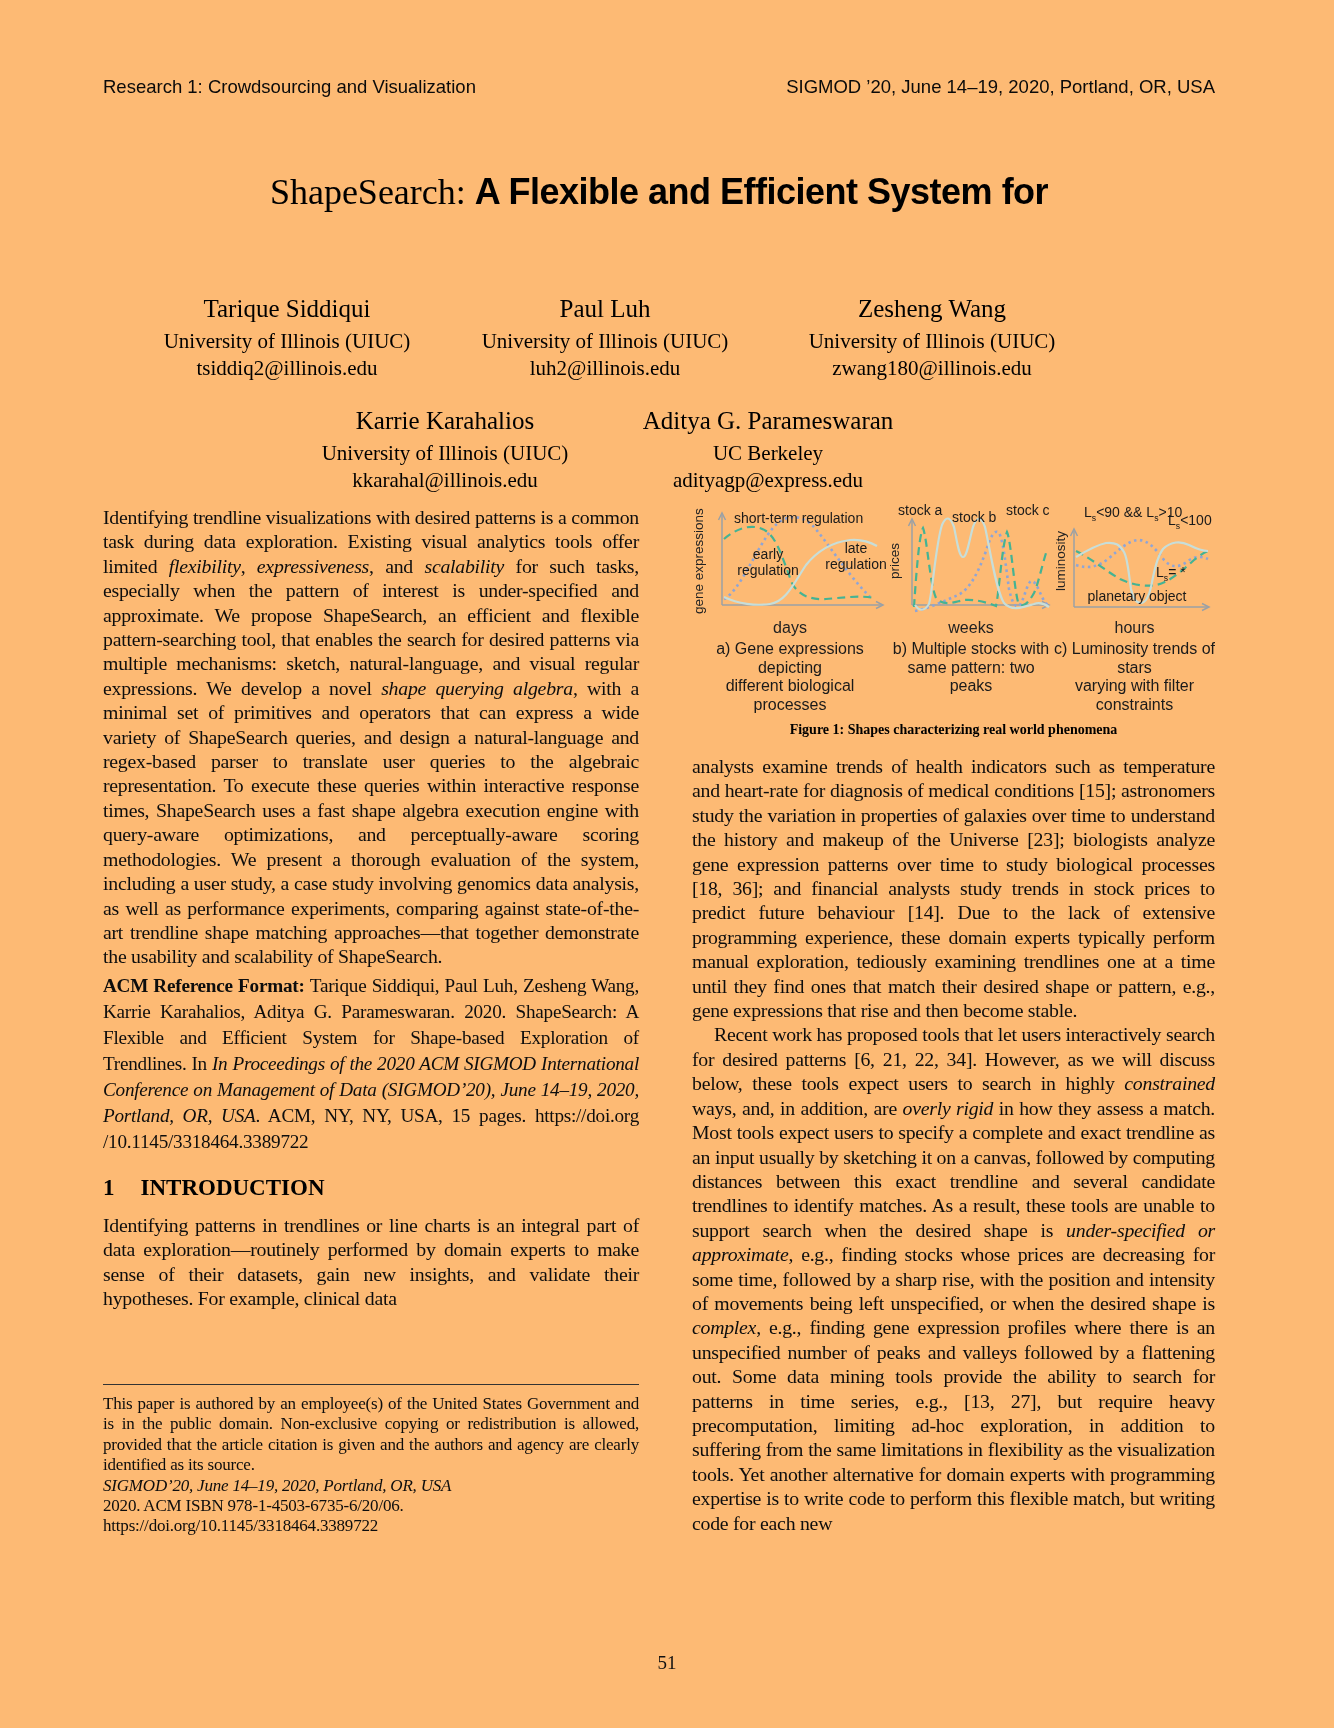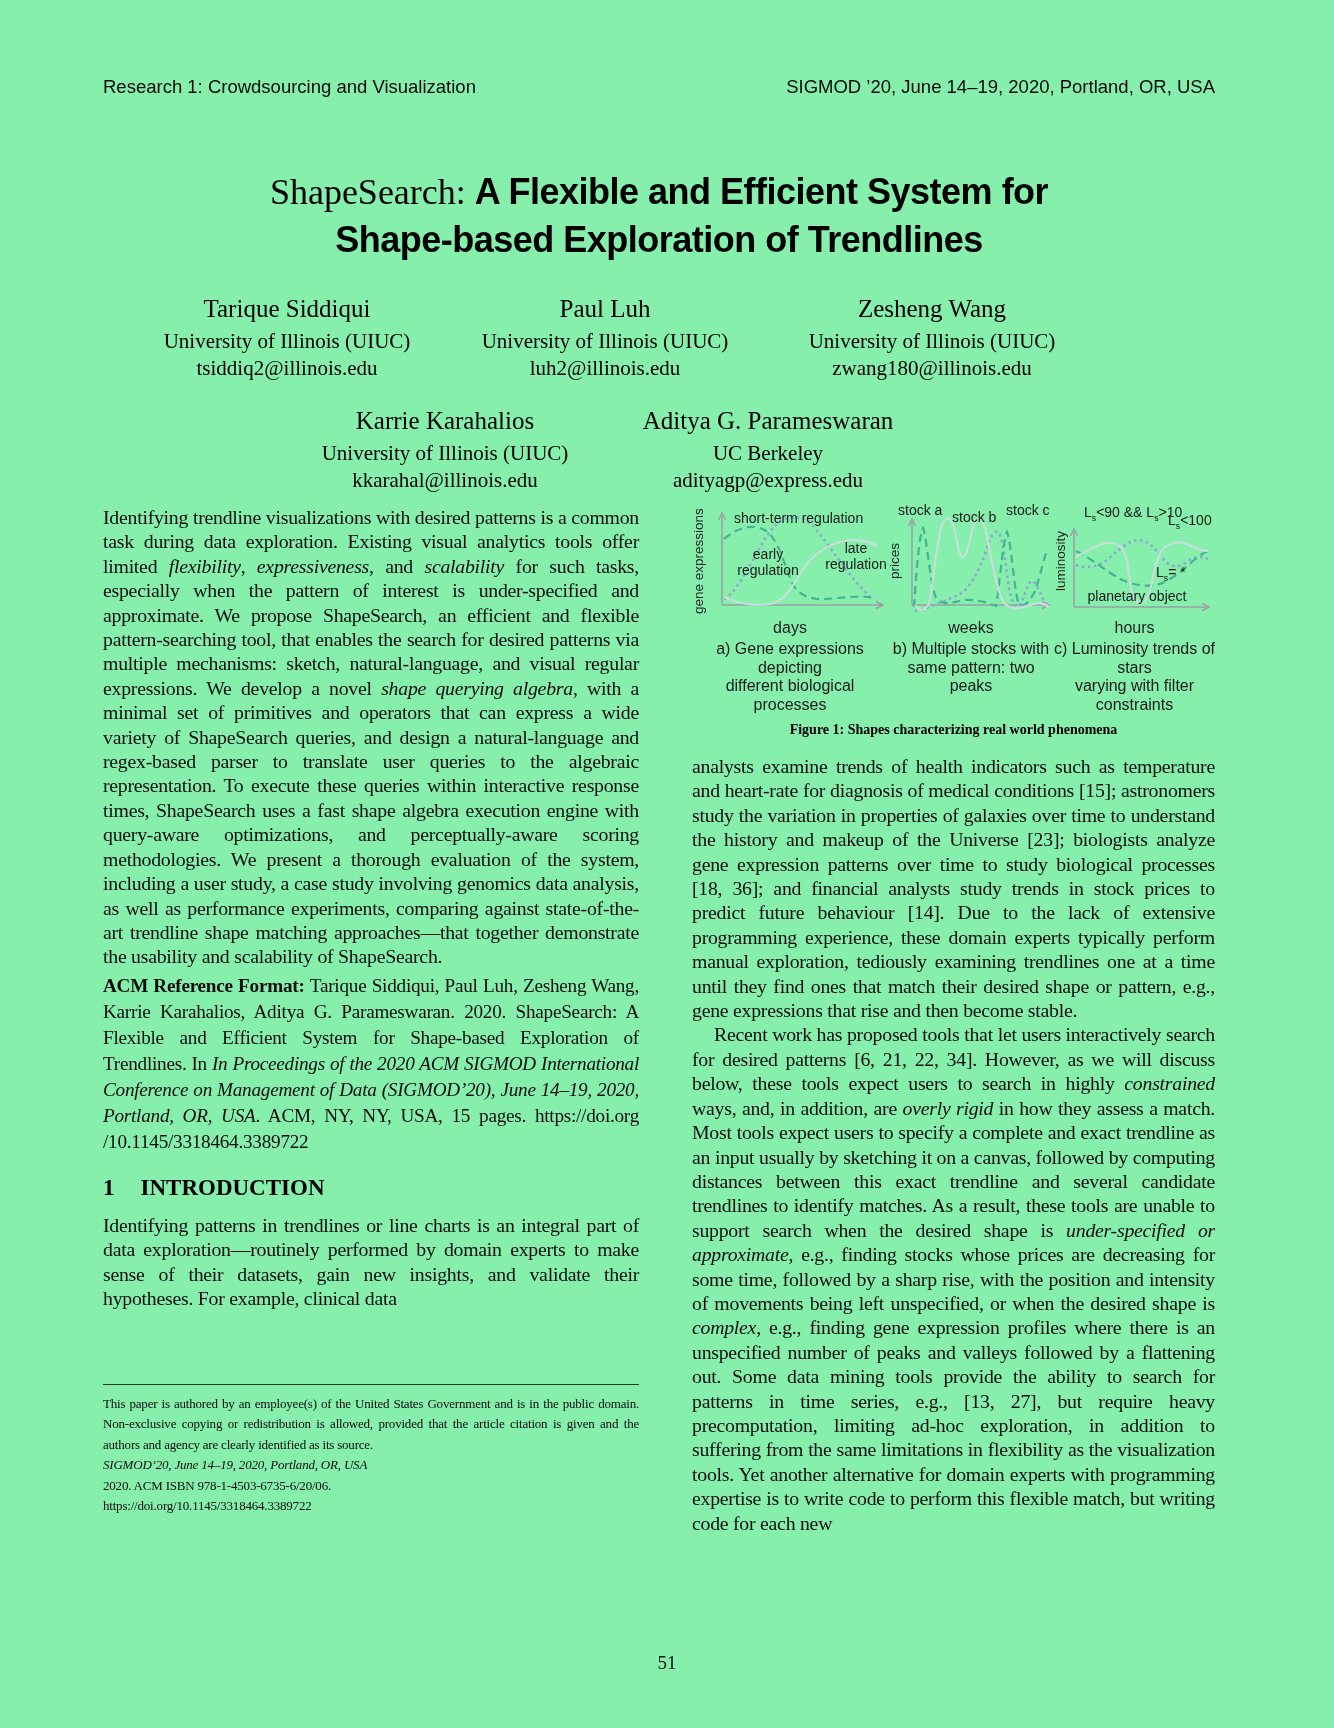--- a/index.html
+++ b/index.html
@@ -1,16 +1,16 @@
 <!DOCTYPE html>
 <html><head>
 <meta charset="utf-8">
 <style>
   html,body{margin:0;padding:0;background:#e8e8e8;}
-  .page{position:relative;width:1334px;height:1728px;background:#86efac;margin:0 auto;
+  .page{position:relative;width:1334px;height:1728px;background:#fdba74;margin:0 auto;
         font-family:"Liberation Serif", serif;color:#111;overflow:hidden;}
   .it{font-style:italic}
   .bd{font-weight:700}
   sub{font-size:0.62em;}
 
   
   .runhead{position:absolute;top:76px;left:103px;width:1112px;display:flex;
            justify-content:space-between;font-family:"Liberation Sans", sans-serif;
            font-size:18.5px;color:#0a0a0a;}
 
@@ -34,21 +34,21 @@
   h2.section{font-size:23px;font-weight:700;margin:20px 0 12px 0;color:#000;}
   h2.section .secnum{margin-right:26px;}
 
   p.body-text{font-size:19.8px;line-height:24.4px;text-align:justify;margin:0;
               letter-spacing:-0.25px;color:#0d0d0d;}
   p.acm-ref{font-size:19.2px;line-height:26px;text-align:justify;margin:4px 0 0 0;
             letter-spacing:-0.25px;color:#0d0d0d;}
   p.indent{text-indent:22px;}
 
   
-  .footnote{position:absolute;left:103px;top:1384px;width:536px;font-size:13px;
+  .footnote{position:absolute;left:103px;top:1384px;width:536px;font-size:17px;
             line-height:20.4px;color:#0d0d0d;}
   .footnote .rule{border-top:1.4px solid #333;margin-bottom:9px;width:536px;}
   .footnote p{margin:0;text-align:justify;letter-spacing:-0.2px;}
   .fn-venue{font-style:italic;}
 
   .page-num{position:absolute;top:1652px;left:0;width:1334px;text-align:center;
             font-size:19px;color:#111;}
 
   
   .figure-row{display:flex;width:523px;}
@@ -81,21 +81,20 @@
 
 <div class="page">
 
   <div class="runhead">
     <span>Research 1: Crowdsourcing and Visualization</span>
     <span>SIGMOD ’20, June 14–19, 2020, Portland, OR, USA</span>
   </div>
 
   <div class="title">
     <div><span class="t-prefix">ShapeSearch: </span><span class="t-bold">A Flexible and Efficient System for</span></div>
-    <div class="t-bold">Shape-based Exploration of Trendlines</div>
   </div>
 
   <div class="auth-col" style="left:107px;top:295px;">
     <div class="auth-name">Tarique Siddiqui</div>
     <div class="auth-sub">University of Illinois (UIUC)</div>
     <div class="auth-sub">tsiddiq2@illinois.edu</div>
   </div>
   <div class="auth-col" style="left:425px;top:295px;">
     <div class="auth-name">Paul Luh</div>
     <div class="auth-sub">University of Illinois (UIUC)</div>

